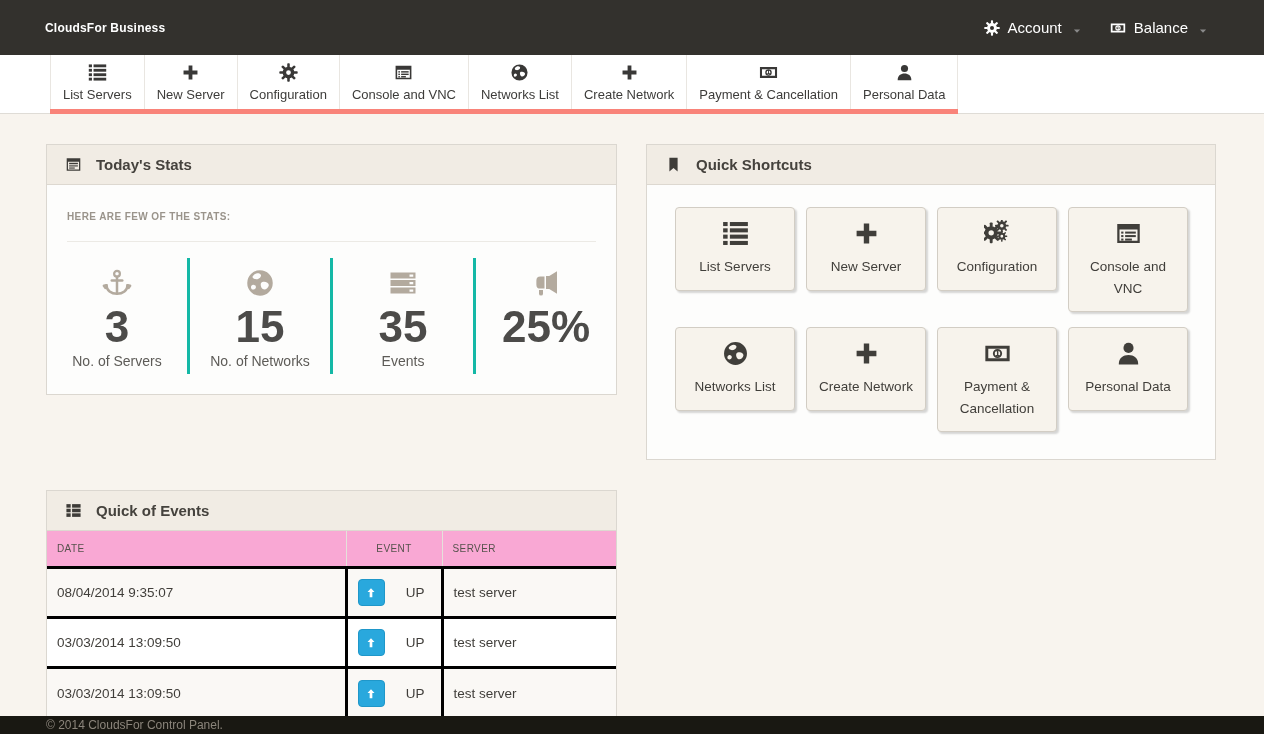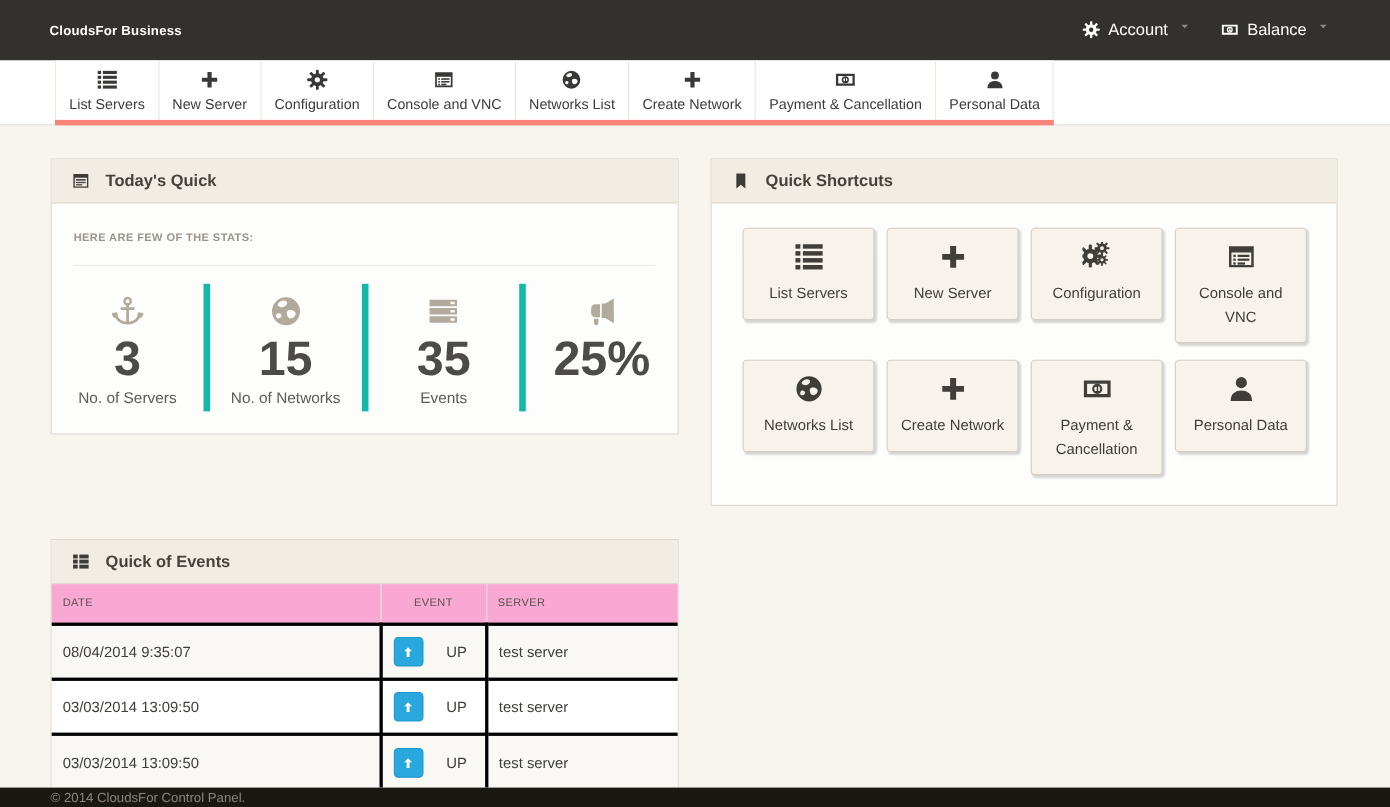--- a/index.html
+++ b/index.html
@@ -10,21 +10,21 @@
     background:#f8f4ee;
     --accent:#f98379;--blue:#29a8dd;
   }
   .icn{display:inline-block;line-height:0}
   .icn svg{display:block;width:100%;height:100%}
 
   
   .navbar{height:55px;background:#33312d;display:flex;align-items:center;flex-shrink:0}
   .brand{color:#fff;font-size:12px;font-weight:bold;margin-left:45px;letter-spacing:.2px;cursor:pointer}
   .nav-right{margin-left:auto;margin-right:56px;display:flex;gap:28px;align-items:center}
-  .nav-link{display:flex;align-items:flex-start;gap:8px;color:#fff;font-size:15px;cursor:pointer}
+  .nav-link{display:flex;align-items:flex-end;gap:8px;color:#fff;font-size:15px;cursor:pointer}
   .nav-link .icn{width:16px;height:16px;color:#fff}
   .nav-link .caret{width:10px;height:10px;color:#8a8a8a;margin-left:2px}
 
   
   .tabstrip{height:59px;background:#fff;border-bottom:1px solid #dfdcd6;flex-shrink:0;display:flex}
   .tabs{display:flex;margin-left:50px;border-bottom:5px solid var(--accent);margin-bottom:-1px;background:#fff}
   .tab{padding:8px 12px 0;display:flex;flex-direction:column;align-items:center;gap:5px;border-left:1px solid #e9e6e1;cursor:pointer;min-width:92px}
   .tab:last-child{border-right:1px solid #e9e6e1}
   .tab .icn{width:19px;height:19px;color:#393837}
   .tab-label{font-size:13px;color:#3d3c3a;white-space:nowrap}
@@ -34,21 +34,21 @@
   .row-top{display:flex;gap:29px;align-items:flex-start}
   .panel{background:#fdfdfc;border:1px solid #dbd7d0;width:571px}
   .panel-shortcuts{width:570px}
   .panel-head{background:#f1ece4;border-bottom:1px solid #ddd8d0;padding:11px 18px;display:flex;align-items:center;gap:14px;font-size:15px;font-weight:bold;color:#45423d}
   .panel-head .icn{width:17px;height:17px;color:#3e3c38}
 
   
   .intro{font-size:10px;font-weight:bold;color:#9a948b;letter-spacing:.4px;padding:26px 20px 19px}
   hr.sep{border:none;border-top:1px solid #eceae5;margin:0 20px}
   .stats{display:flex;padding:16px 0 20px}
-  .stat{flex:1;display:flex;flex-direction:column;align-items:center;border-left:6px solid #14b8a6;padding:10px 4px 4px}
+  .stat{flex:1;display:flex;flex-direction:column;align-items:center;border-left:3px solid #14b8a6;padding:10px 4px 4px}
   .stat:first-child{border-left:none}
   .stat .icn{width:30px;height:30px;color:#b3aa9e}
   .stat-value{font-size:44px;font-weight:bold;color:#4c4b49;line-height:1.08;margin-top:5px}
   .stat-label{font-size:14px;color:#5d5b57;margin-top:2px;min-height:17px}
 
   
   .shortcuts{display:grid;grid-template-columns:repeat(4,120px);gap:15px 11px;padding:22px 28px 27px;align-items:start}
   .shortcut{background:#f7f3ec;border:1px solid #d2cdc4;border-radius:4px;box-shadow:2px 2px 2px rgba(0,0,0,.16);min-height:78px;display:flex;flex-direction:column;align-items:center;justify-content:center;gap:9px;padding:12px 6px;cursor:pointer}
   .shortcut .icn{width:27px;height:27px;color:#403e3a}
   .shortcut-label{font-size:13.5px;color:#403e3a;text-align:center;line-height:1.6}
@@ -220,21 +220,21 @@
     <section class="panel panel-stats">
       <div class="panel-head">
         <span class="icn">
             <svg viewBox="0 0 24 24" fill="currentColor" xmlns="http://www.w3.org/2000/svg">
               <path fill-rule="evenodd" d="M2.4 3.2h19.2v17.6H2.4V3.2zM4.2 8v11h15.6V8H4.2z"></path>
               <rect x="5.8" y="9.6" width="12.4" height="2"></rect>
               <rect x="5.8" y="13.2" width="12.4" height="1.6"></rect>
               <rect x="5.8" y="16.2" width="8" height="1.6"></rect>
             </svg>
           </span>
-        <span>Today's Quick</span>
+        <span>Today's Stats</span>
       </div>
       <div class="panel-body">
         <p class="intro">HERE ARE FEW OF THE STATS:</p>
         <hr class="sep">
         <div class="stats" id="stats">
             <div class="stat">
               <span class="icn">
                 <svg viewBox="0 0 24 24" fill="currentColor" xmlns="http://www.w3.org/2000/svg">
                   <g fill="none" stroke="currentColor" stroke-width="2" stroke-linecap="round" stroke-linejoin="round">
                     <circle cx="12" cy="4.6" r="2.3" stroke-width="1.8"></circle>

